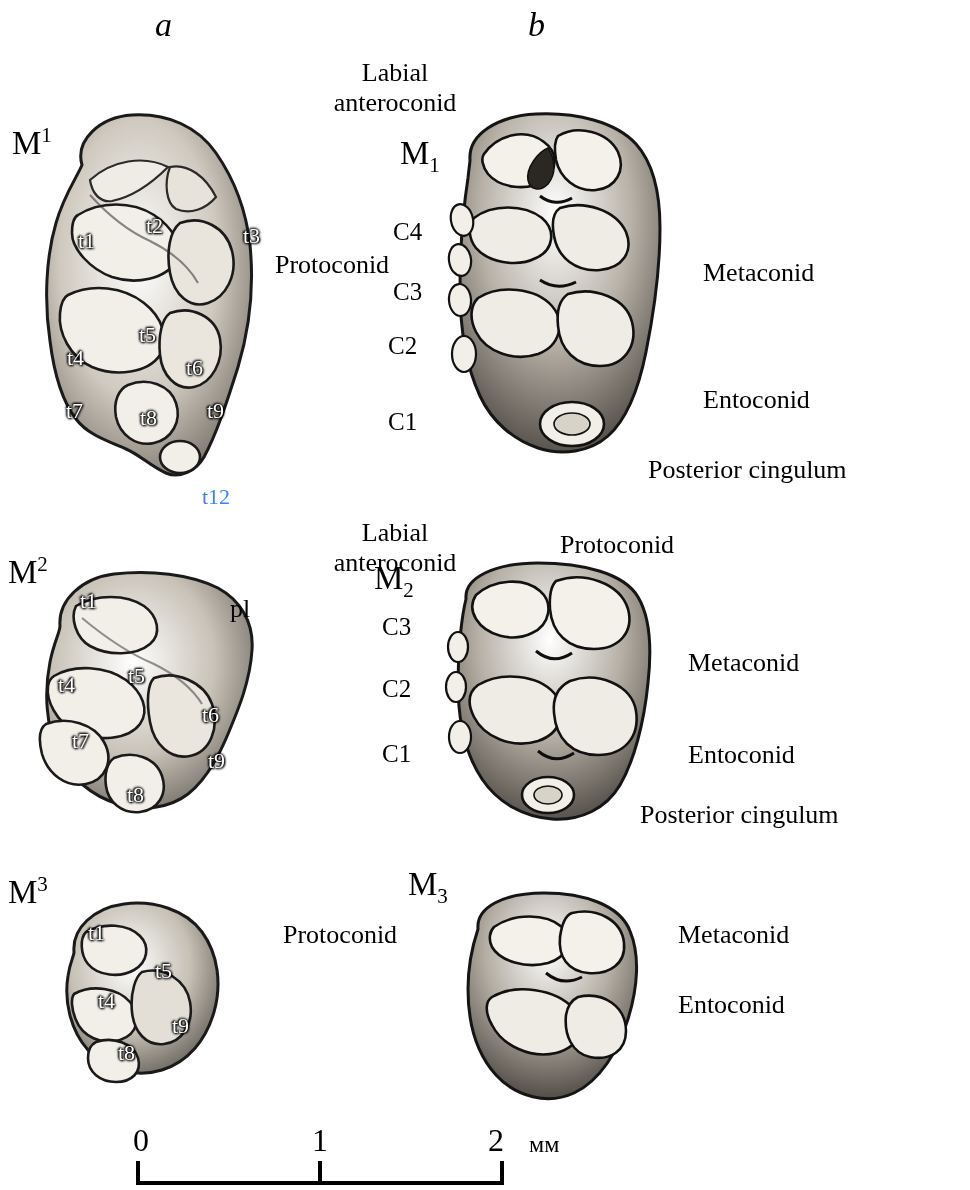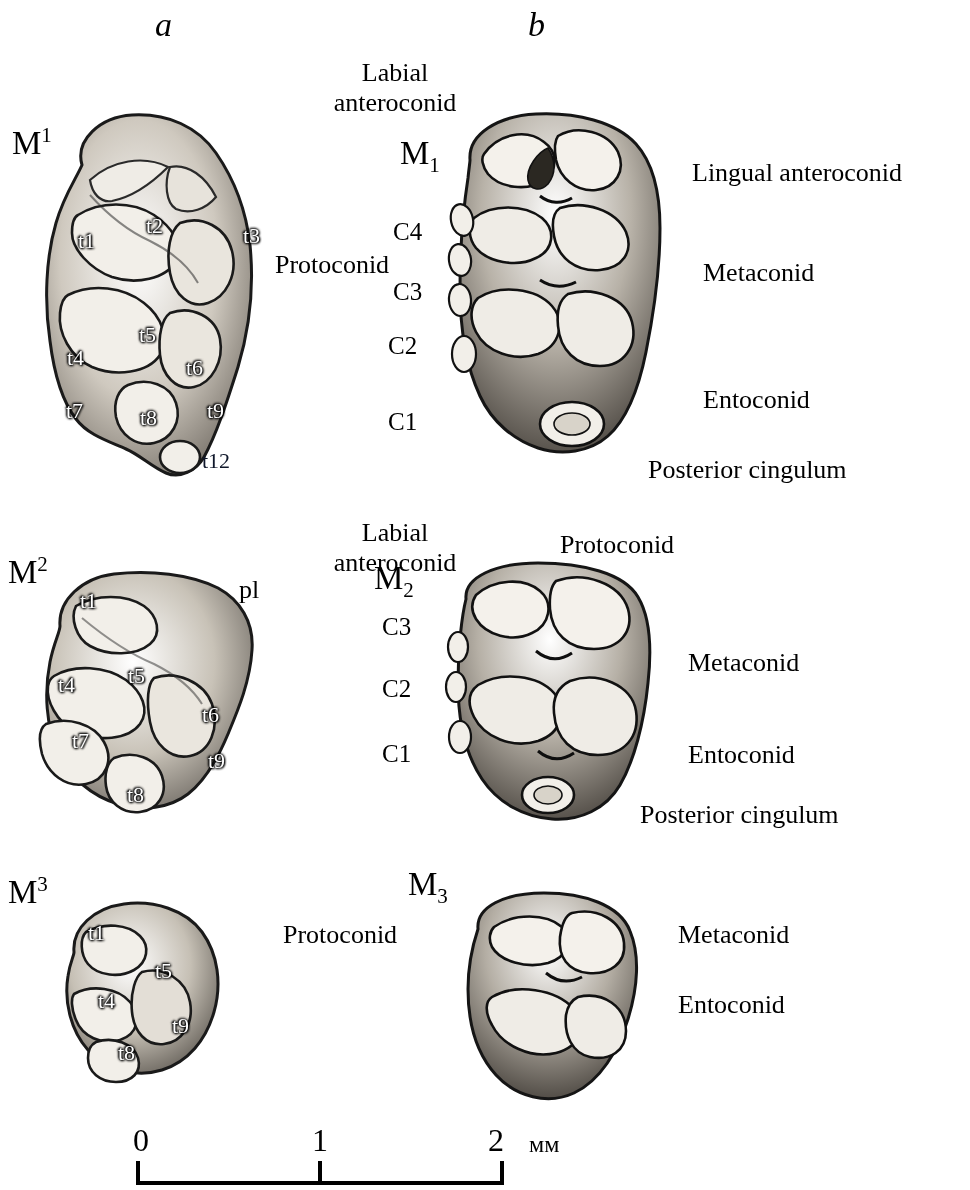--- a/index.html
+++ b/index.html
@@ -123,21 +123,21 @@
 
   <div class="lbl cusp" style="left:78px; top:228px;">t1</div>
   <div class="lbl cusp" style="left:146px; top:213px;">t2</div>
   <div class="lbl cusp" style="left:202px; top:223px;margin-left:41px;">t3</div>
   <div class="lbl cusp" style="left:67px; top:345px;">t4</div>
   <div class="lbl cusp" style="left:139px; top:322px;">t5</div>
   <div class="lbl cusp" style="left:186px; top:355px;">t6</div>
   <div class="lbl cusp" style="left:66px; top:398px;">t7</div>
   <div class="lbl cusp" style="left:140px; top:405px;">t8</div>
   <div class="lbl cusp" style="left:207px; top:398px;">t9</div>
-  <div class="lbl cusp" style="left:202px; top:448px; color:#0f172a; text-shadow:none;">t12</div>
+  <div class="lbl cusp" style="left:202px; top:484px; color:#3b82f6; text-shadow:none;">t12</div>
 
   <svg class="tooth-svg" style="left:22px; top:558px;" width="250" height="270" viewBox="0 0 250 270">
     <defs>
       <radialGradient id="uShade2" cx="42%" cy="38%" r="72%">
         <stop offset="0%" stop-color="#ffffff"></stop>
         <stop offset="55%" stop-color="#c8c2b7"></stop>
         <stop offset="100%" stop-color="#65605a"></stop>
       </radialGradient>
     </defs>
     <path d="M38,68 C36,42 60,20 92,16 C128,12 168,16 196,30
@@ -155,21 +155,21 @@
              C44,230 26,216 20,196 C16,180 18,170 24,166 Z" fill="#f2efe9" stroke="#1a1a1a" stroke-width="2.6"></path>
     <path d="M92,200 C112,192 134,200 140,218 C146,236 136,252 118,254
              C100,256 86,244 84,228 C82,214 86,204 92,200 Z" fill="#f2efe9" stroke="#1a1a1a" stroke-width="2.6"></path>
     <path d="M60,60 C84,80 108,96 132,106 C152,116 170,130 180,146" fill="none" stroke="#2b2b2b" stroke-width="2" opacity="0.5"></path>
   </svg>
 
   <div class="lbl tooth-name" style="left:8px; top:552px;">
     <span>M</span><sup>2</sup>
   </div>
 
-  <div class="lbl anno" style="left:230px; top:575px;margin-left:9px;">pl</div>
+  <div class="lbl anno" style="left:230px; top:594px;">pl</div>
   <div class="lbl cusp" style="left:80px; top:588px;">t1</div>
   <div class="lbl cusp" style="left:58px; top:672px;">t4</div>
   <div class="lbl cusp" style="left:128px; top:663px;">t5</div>
   <div class="lbl cusp" style="left:202px; top:702px;">t6</div>
   <div class="lbl cusp" style="left:72px; top:728px;">t7</div>
   <div class="lbl cusp" style="left:127px; top:782px;">t8</div>
   <div class="lbl cusp" style="left:208px; top:748px;">t9</div>
 
   <svg class="tooth-svg" style="left:50px; top:890px;" width="190" height="200" viewBox="0 0 190 200">
     <defs>
@@ -245,21 +245,20 @@
   </svg>
 
   <div class="lbl tooth-name" style="left:400px; top:135px;">
     <span>M</span><sub>1</sub>
   </div>
 
   <div class="lbl anno anno-center" style="left:305px; top:58px; width:180px;">
     <span>Labial</span><br>
     <span>anteroconid</span>
   </div>
-  <div class="lbl anno" style="left:692px; top:158px;">Lingual anteroconid</div>
   <div class="lbl anno" style="left:275px; top:250px;">Protoconid</div>
   <div class="lbl anno" style="left:703px; top:258px;">Metaconid</div>
   <div class="lbl anno" style="left:703px; top:385px;">Entoconid</div>
   <div class="lbl anno" style="left:648px; top:455px;">Posterior cingulum</div>
 
   <div class="lbl ccode" style="left:393px; top:218px;">C4</div>
   <div class="lbl ccode" style="left:393px; top:278px;">C3</div>
   <div class="lbl ccode" style="left:388px; top:332px;">C2</div>
   <div class="lbl ccode" style="left:388px; top:408px;">C1</div>
 

